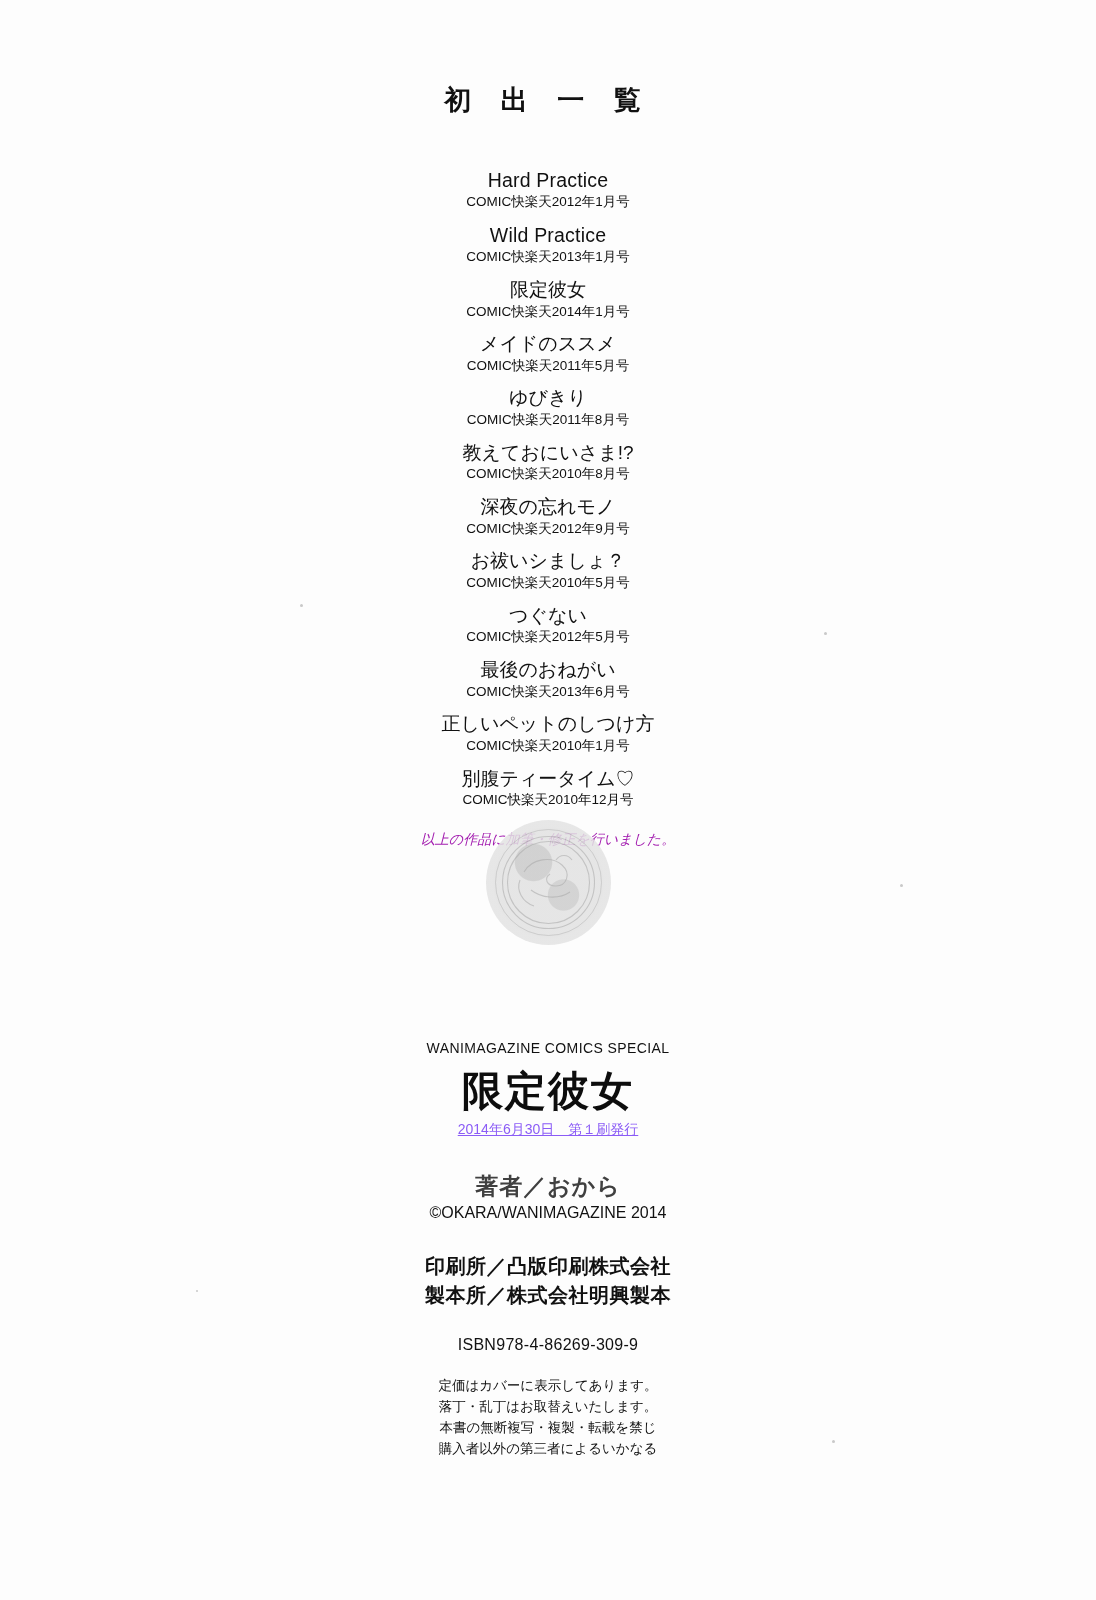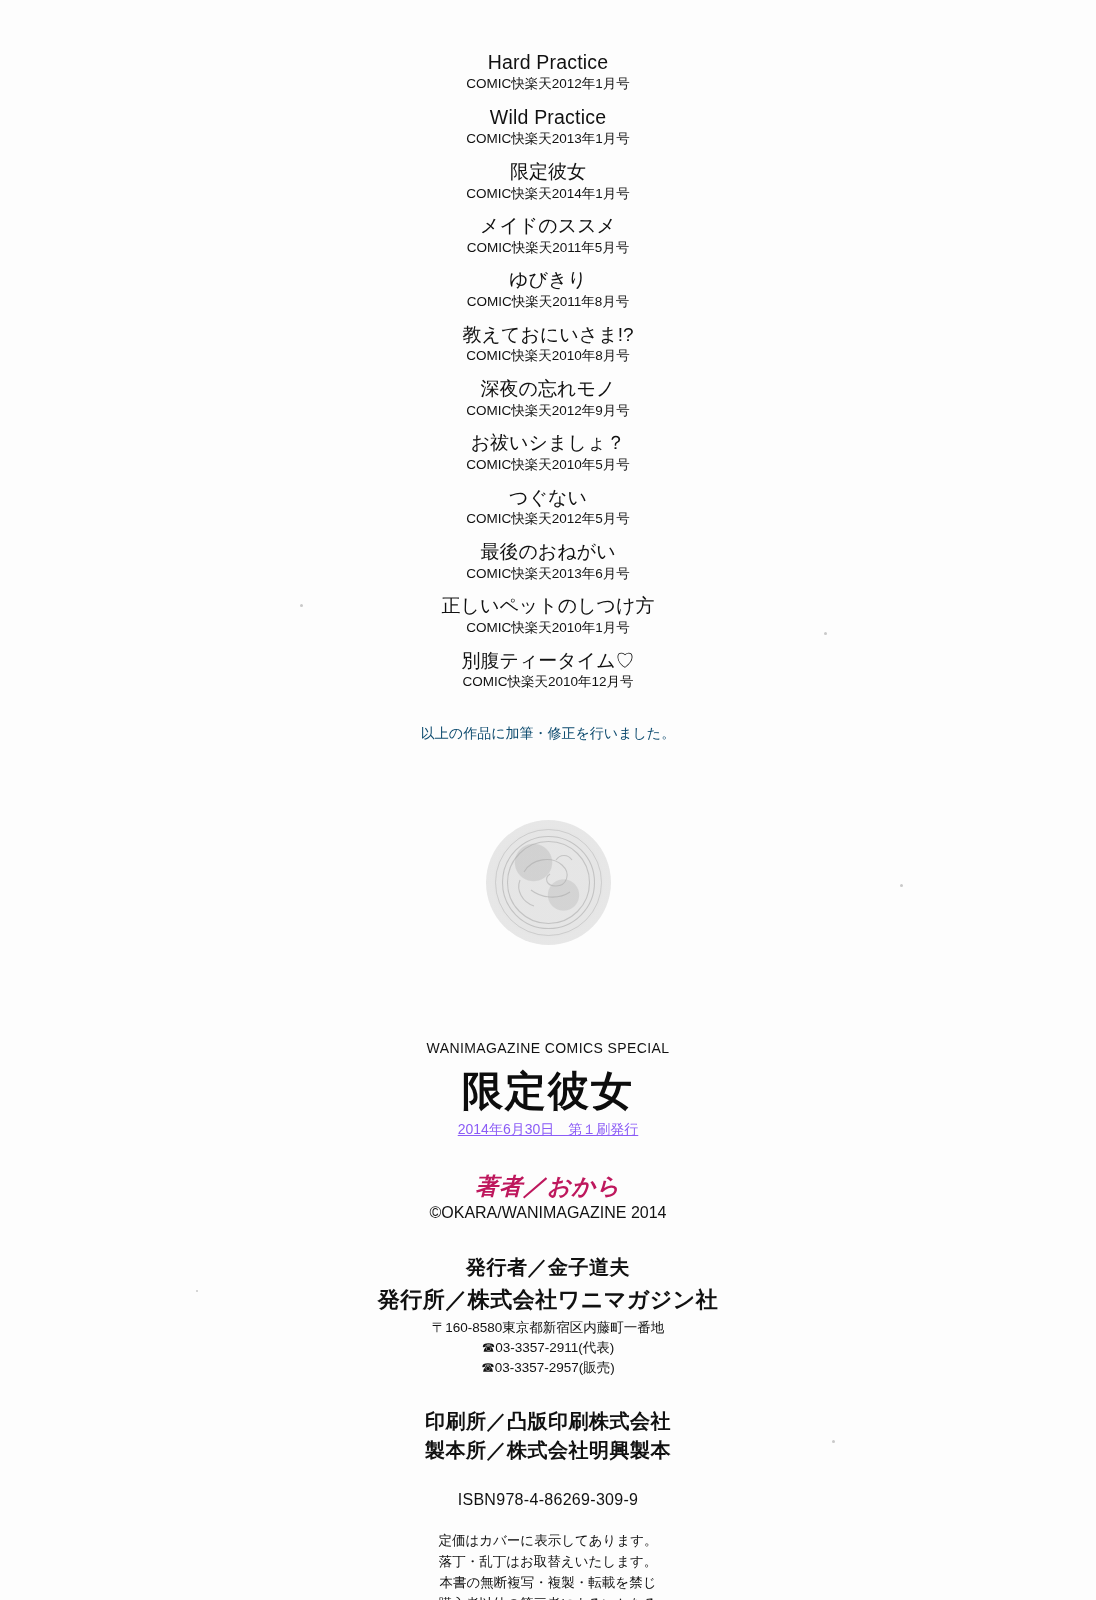--- a/index.html
+++ b/index.html
@@ -52,22 +52,23 @@
   .credit-source {
     font-size: 13.5px;
     line-height: 1.3;
     color: #111;
     margin-top: 1px;
   }
 
   .credits-note {
     text-align: center;
     font-size: 14px;
-    margin-top: 34px;
-    color: #0c4a6e;
+    margin-top: 22px;
+    color: #a21caf;
+    font-style: italic;
   }
 
   
   .emblem-wrap {
     position: absolute;
     top: 820px;
     left: 0;
     right: 0;
     display: flex;
     justify-content: center;
@@ -120,22 +121,21 @@
     font-size: 14px;
     margin-top: 2px;
     color: #8b5cf6;
     text-decoration: underline;
   }
   .imprint-author {
     font-size: 23px;
     font-weight: bold;
     margin-top: 32px;
     letter-spacing: 1px;
-    color: #be185d;
-    font-style: italic;
+    color: #404040;
   }
   .imprint-copyright {
     font-size: 16px;
     margin-top: 2px;
     color: #111;
   }
 
   .pub-block {
     margin-top: 32px;
   }
@@ -193,20 +193,21 @@
     position: absolute;
     background: #c9c9c9;
     border-radius: 50%;
   }
 </style>
 </head>
 <body>
 
 <div class="page">
 
+  <div class="colophon-head">初 出 一 覧</div>
 
   <div class="credits">
 
     <div class="credit-entry">
       <div class="credit-title latin">Hard Practice</div>
       <div class="credit-source">COMIC快楽天2012年1月号</div>
     </div>
 
     <div class="credit-entry">
       <div class="credit-title latin">Wild Practice</div>
@@ -283,27 +284,20 @@
   </div>
 
   <div class="imprint">
     <div class="imprint-series">WANIMAGAZINE COMICS SPECIAL</div>
     <div class="imprint-title">限定彼女</div>
     <div class="imprint-date">2014年6月30日　第１刷発行</div>
 
     <div class="imprint-author">著者／おから</div>
     <div class="imprint-copyright">©OKARA/WANIMAGAZINE 2014</div>
 
-    <div class="pub-block">
-      <div class="pub-line1">発行者／金子道夫</div>
-      <div class="pub-line2">発行所／株式会社ワニマガジン社</div>
-      <div class="pub-addr">〒160-8580東京都新宿区内藤町一番地</div>
-      <div class="pub-tel">☎03-3357-2911(代表)</div>
-      <div class="pub-tel">☎03-3357-2957(販売)</div>
-    </div>
 
     <div class="print-block">
       <div class="print-line">印刷所／凸版印刷株式会社</div>
       <div class="print-line">製本所／株式会社明興製本</div>
     </div>
 
     <div class="isbn">ISBN978-4-86269-309-9</div>
 
     <div class="legal">
       <div>定価はカバーに表示してあります。</div>

